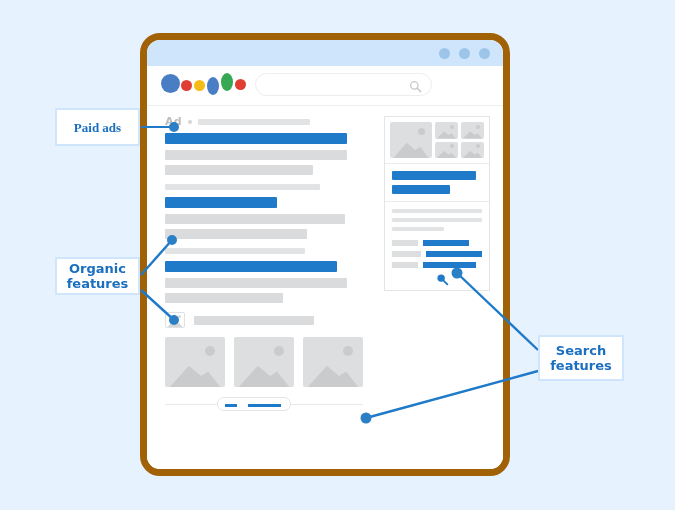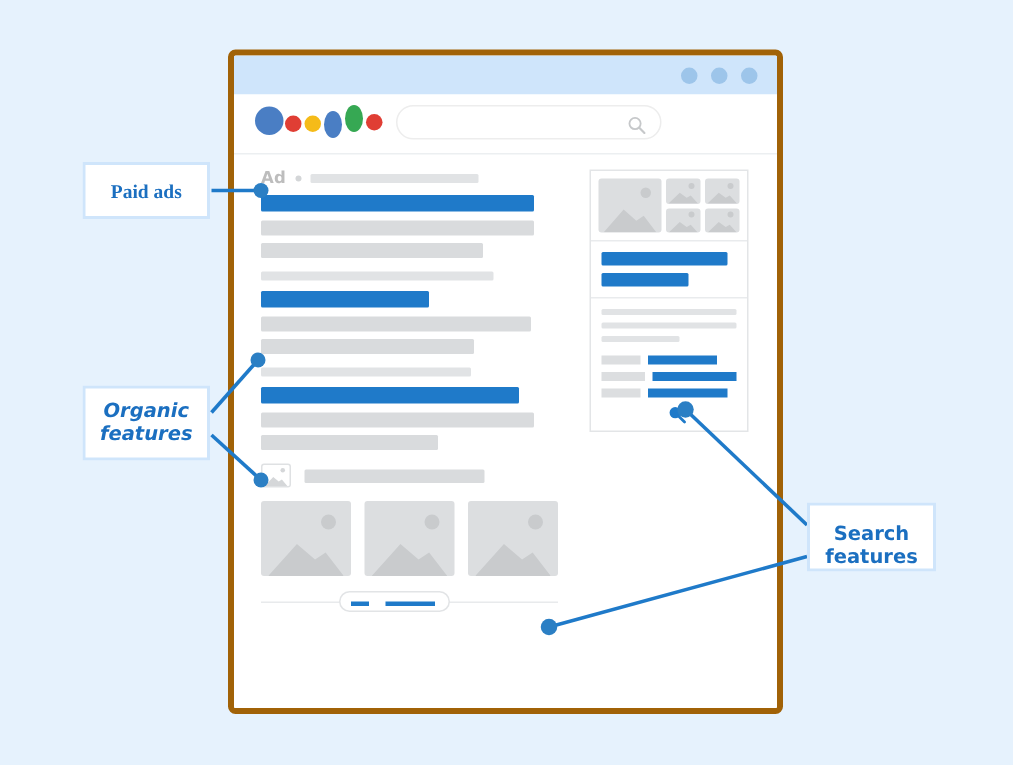--- a/index.html
+++ b/index.html
@@ -18,26 +18,26 @@
   #stage {
     position: absolute;
     left: 0; top: 0;
     width: 675px;
     height: 510px;
   }
 
   
   .browser {
     position: absolute;
-    left: 152px;
+    left: 140px;
     top: 33px;
     width: 370px;
     height: 443px;
-    border: 4px solid #a16207;
-    border-radius: 5px;
+    border: 7px solid #a16207;
+    border-radius: 20px;
     background: #ffffff;
     box-sizing: border-box;
     overflow: hidden;
   }
   .titlebar {
     position: absolute;
     left: 0; top: 0;
     width: 100%;
     height: 26px;
     background: #cfe5fb;
@@ -298,22 +298,22 @@
     font-size: 13px;
     line-height: 15px;
     text-align: center;
     display: flex;
     align-items: center;
     justify-content: center;
     box-sizing: border-box;
     z-index: 6;
   }
   #callout-paid-ads   { left: 55px;  top: 108px; width: 85px;  height: 38px; font-family: Liberation Serif, serif; }
-  #callout-organic    { left: 55px;  top: 257px; width: 85px;  height: 50px; font-style: italic; }
-  #callout-features   { left: 538px; top: 335px; width: 86px;  height: 46px; align-items: flex-end; }
+  #callout-organic    { left: 55px;  top: 257px; width: 85px;  height: 38px; }
+  #callout-features   { left: 538px; top: 335px; width: 86px;  height: 46px; }
 
   svg.connectors {
     position: absolute;
     left: 0; top: 0;
     width: 675px;
     height: 510px;
     pointer-events: none;
     z-index: 4;
   }
 </style>

